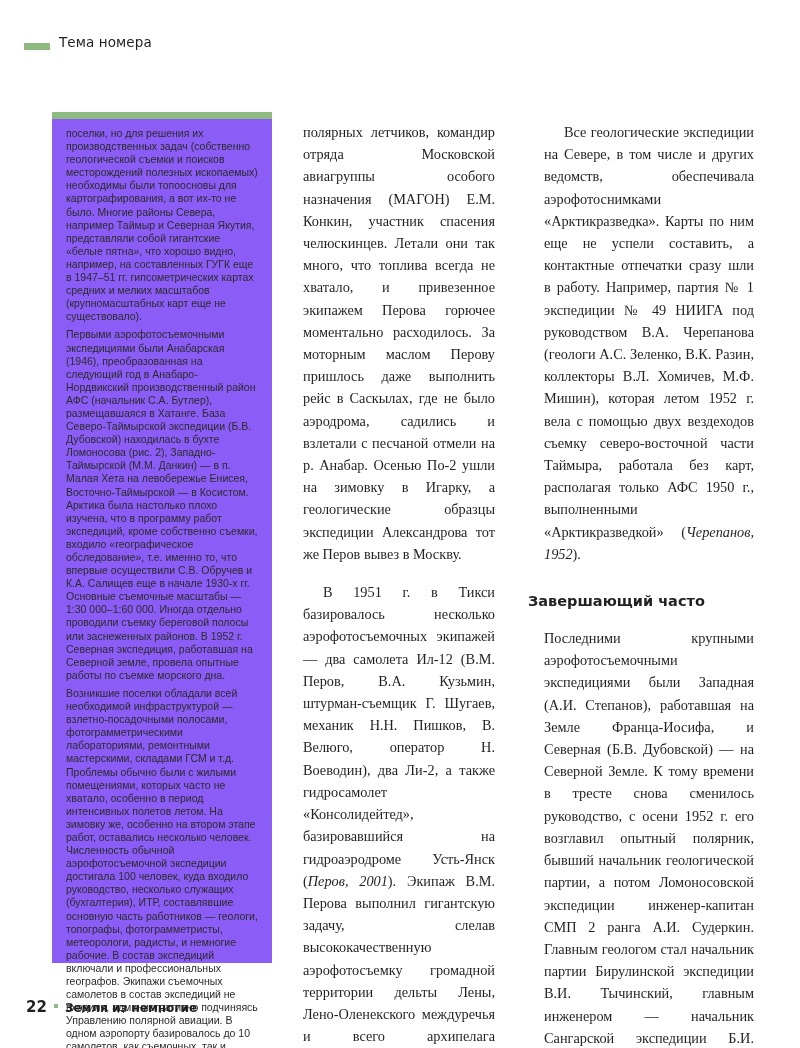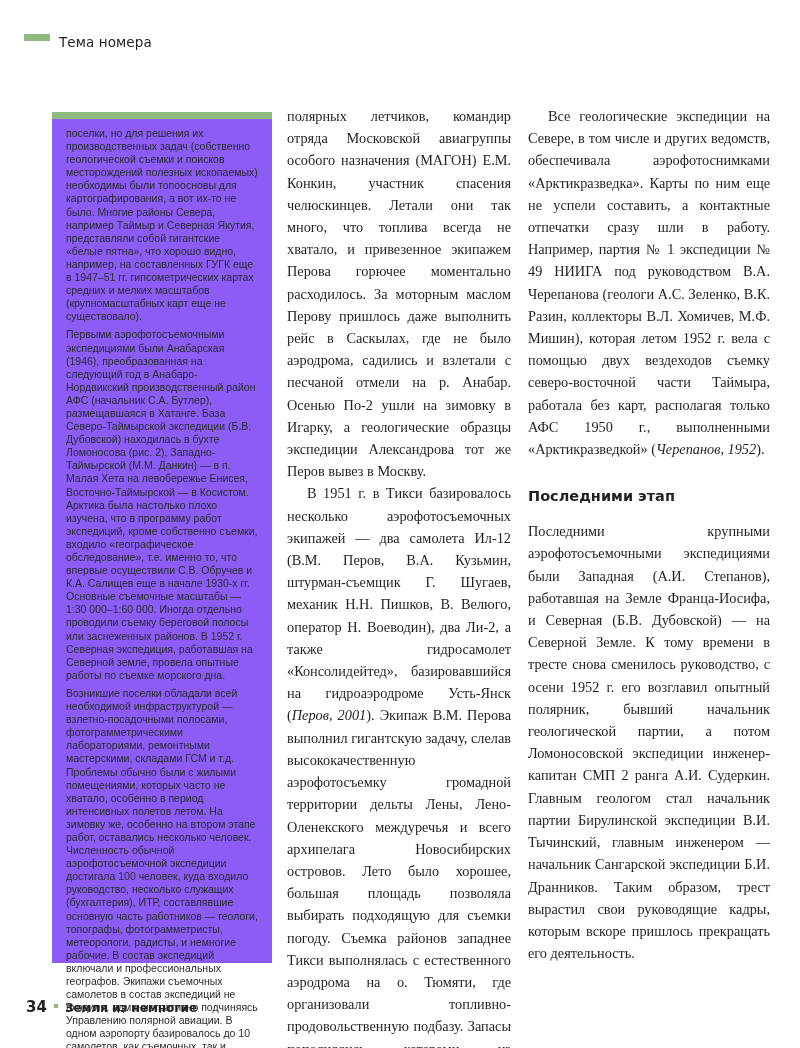--- a/index.html
+++ b/index.html
@@ -1,29 +1,29 @@
 <!DOCTYPE html>
 <html><head>
 <meta charset="utf-8">
 <style>
   html, body { margin: 0; padding: 0; background: #ffffff; }
   body { width: 800px; height: 1048px; position: relative; overflow: hidden; color: #231f20; }
-  .section-tag { position: absolute; left: 24px; top: 34px; display: flex; align-items: flex-start; }
+  .section-tag { position: absolute; left: 24px; top: 34px; display: flex; align-items: flex-end; }
   .section-tag .bar { width: 26px; height: 7px; background: #8fba7f; margin-right: 9px; }
   .section-tag .label { font-family: "DejaVu Sans", sans-serif; font-size: 13.5px; color: #231f20; letter-spacing: 0.1px; }
 
   .sidebar { position: absolute; left: 52px; top: 112px; width: 220px; height: 851px; background: #8b5cf6; }
   .sidebar .topbar { height: 7px; background: #8fba7f; }
   .sidebar .body { padding: 8px 14px 0 14px; }
   .sidebar p { margin: 0 0 5px 0; font-family: "Liberation Sans", sans-serif; font-size: 10.5px; line-height: 13.1px; color: #2b2b2b; }
 
   .col { position: absolute; font-family: "Liberation Serif", serif; font-size: 14.3px; line-height: 22.2px; color: #231f20; text-align: justify; }
   .col-mid { left: 287px; top: 105px; width: 224px; }
   .col-right { left: 528px; top: 105px; width: 242px; }
-  .col p { margin: 0; hyphens: manual; }
+  .col p { margin: 16px; hyphens: manual; }
   .col p.indent { text-indent: 20px; }
   .col em { }
   .col h2 { font-family: "DejaVu Sans", sans-serif; font-weight: bold; font-size: 14.5px; margin: 26px 0 14px 0; line-height: 20px; text-align: left; }
 
   .footer { position: absolute; left: 26px; top: 998px; display: flex; align-items: baseline; font-family: "DejaVu Sans", sans-serif; }
   .footer .page-num { font-weight: bold; font-size: 15px; color: #231f20; }
   .footer .dot { width: 4px; height: 4px; background: #8fba7f; margin: 0 7px; display: inline-block; position: relative; top: -4px; }
   .footer .mag { font-weight: bold; font-size: 12px; color: #231f20; }
 </style>
 </head>
@@ -44,22 +44,22 @@
 </aside>
 
 <article class="col col-mid">
   <p>полярных летчиков, командир отряда Московской авиагруппы особого назначения (МАГОН) Е.М. Конкин, участник спасения челюскинцев. Летали они так много, что топлива всегда не хватало, и привезенное экипажем Перова горючее моментально расходилось. За моторным маслом Перову пришлось даже выполнить рейс в Саскылах, где не было аэродрома, садились и взлетали с песчаной отмели на р. Анабар. Осенью По-2 ушли на зимовку в Игарку, а геологические образцы экспедиции Александрова тот же Перов вывез в Москву.</p>
   <p class="indent"><span>В 1951 г. в Тикси базировалось несколько аэрофотосъемочных экипажей — два самолета Ил-12 (В.М. Перов, В.А. Кузьмин, штурман-съемщик Г. Шугаев, механик Н.Н. Пишков, В. Велюго, оператор Н. Воеводин), два Ли-2, а также гидросамолет «Консолидейтед», базировавшийся на гидроаэродроме Усть-Янск (</span><em>Перов, 2001</em><span>). Экипаж В.М. Перова выполнил гигантскую задачу, слелав высококачественную аэрофотосъемку громадной территории дельты Лены, Лено-Оленекского междуречья и всего архипелага Новосибирских островов. Лето было хорошее, большая площадь позволяла выбирать подходящую для съемки погоду. Съемка районов западнее Тикси выполнялась с естественного аэродрома на о. Тюмяти, где организовали топливно-продовольственную подбазу. Запасы пополнялись катерами из Таймылыра.</span></p>
 
 </article>
 
 <article class="col col-right">
   <p class="indent"><span>Все геологические экспедиции на Севере, в том числе и других ведомств, обеспечивала аэрофотоснимками «Арктикразведка». Карты по ним еще не успели составить, а контактные отпечатки сразу шли в работу. Например, партия № 1 экспедиции № 49 НИИГА под руководством В.А. Черепанова (геологи А.С. Зеленко, В.К. Разин, коллекторы В.Л. Хомичев, М.Ф. Мишин), которая летом 1952 г. вела с помощью двух вездеходов съемку северо-восточной части Таймыра, работала без карт, располагая только АФС 1950 г., выполненными «Арктикразведкой» (</span><em>Черепанов, 1952</em><span>).</span></p>
-  <h2>Последними этап</h2>
+  <h2>Завершающий часто</h2>
   <p>Последними крупными аэрофотосъемочными экспедициями были Западная (А.И. Степанов), работавшая на Земле Франца-Иосифа, и Северная (Б.В. Дубовской) — на Северной Земле. К тому времени в тресте снова сменилось руководство, с осени 1952 г. его возглавил опытный полярник, бывший начальник геологической партии, а потом Ломоносовской экспедиции инженер-капитан СМП 2 ранга А.И. Судеркин. Главным геологом стал начальник партии Бирулинской экспедиции В.И. Тычинский, главным инженером — начальник Сангарской экспедиции Б.И. Дранников. Таким образом, трест вырастил свои руководящие кадры, которым вскоре пришлось прекращать его деятельность.</p>
 
 </article>
 
 <footer class="footer">
-  <span class="page-num">34</span>
+  <span class="page-num">22</span>
   <span class="dot"></span>
   <span class="mag">Земля из немногие</span>
 </footer>
 
 </body></html>

